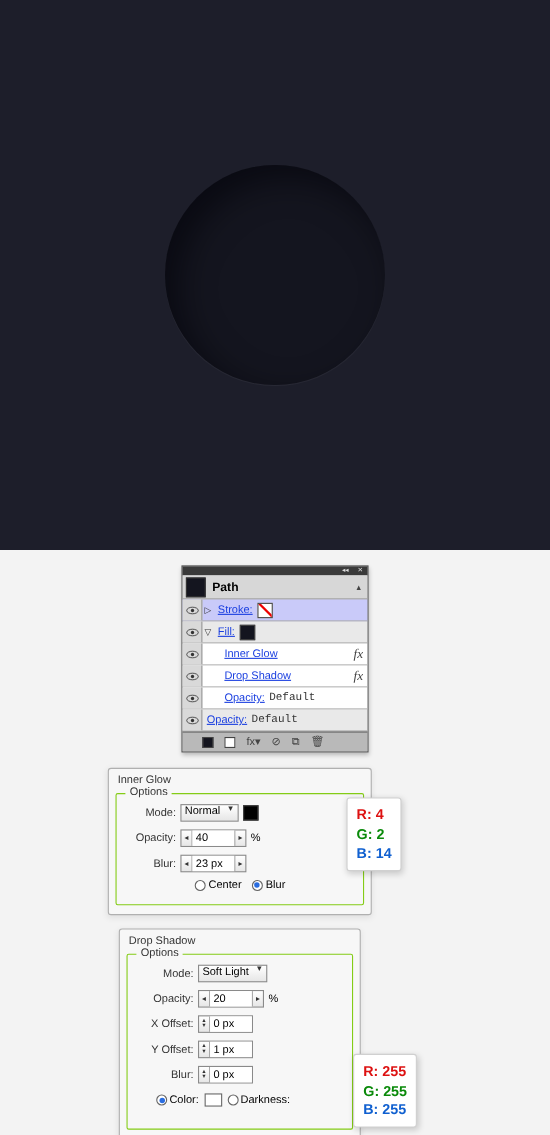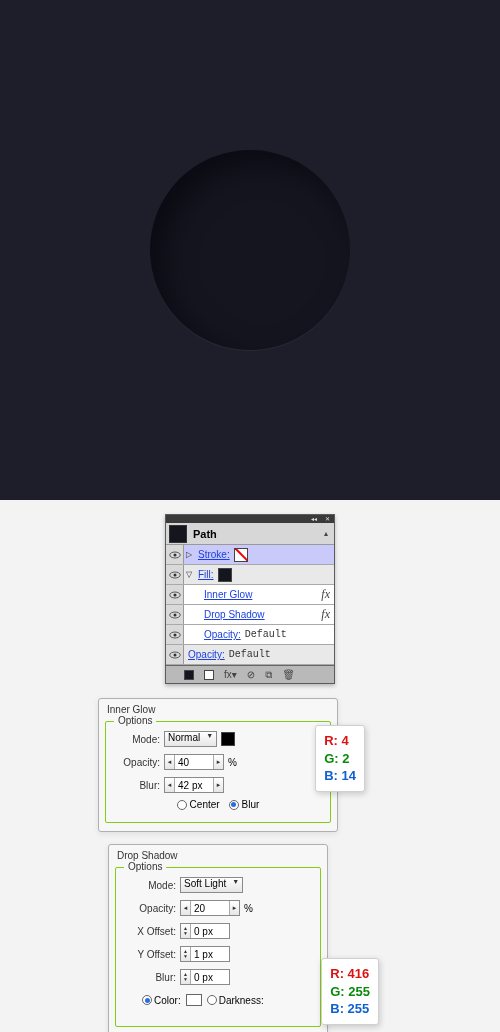--- a/index.html
+++ b/index.html
@@ -373,21 +373,21 @@
           <div class="sbtn">◂</div>
           <div class="sval">40</div>
           <div class="sbtn" style="border-right:none;border-left:1px solid #aaa">▸</div>
         </div>
         <span style="padding-left:4px">%</span>
       </div>
       <div class="form-row">
         <span class="lbl">Blur:</span>
         <div class="stepper">
           <div class="sbtn">◂</div>
-          <div class="sval">42 px</div>
+          <div class="sval">23 px</div>
           <div class="sbtn" style="border-right:none;border-left:1px solid #aaa">▸</div>
         </div>
       </div>
       <div class="radio-row">
         <div class="radio-opt">
           <div class="radio"></div>
           <span>Center</span>
         </div>
         <div class="radio-opt">
           <div class="radio checked"></div>
@@ -446,19 +446,19 @@
       <div class="form-row" style="gap:2px">
         <span class="lbl" style="width:auto;padding-left:14px"></span>
         <div class="radio checked"></div>
         <span>Color:</span>
         <div class="colorswatch-sm"></div>
         <div class="radio"></div>
         <span>Darkness:</span>
       </div>
     </div>
     <div class="rgb-callout rgb-ds">
-      <div class="r">R: 416</div>
+      <div class="r">R: 255</div>
       <div class="g">G: 255</div>
       <div class="b">B: 255</div>
     </div>
   </div>
 
 </div>
 
 </body></html>

